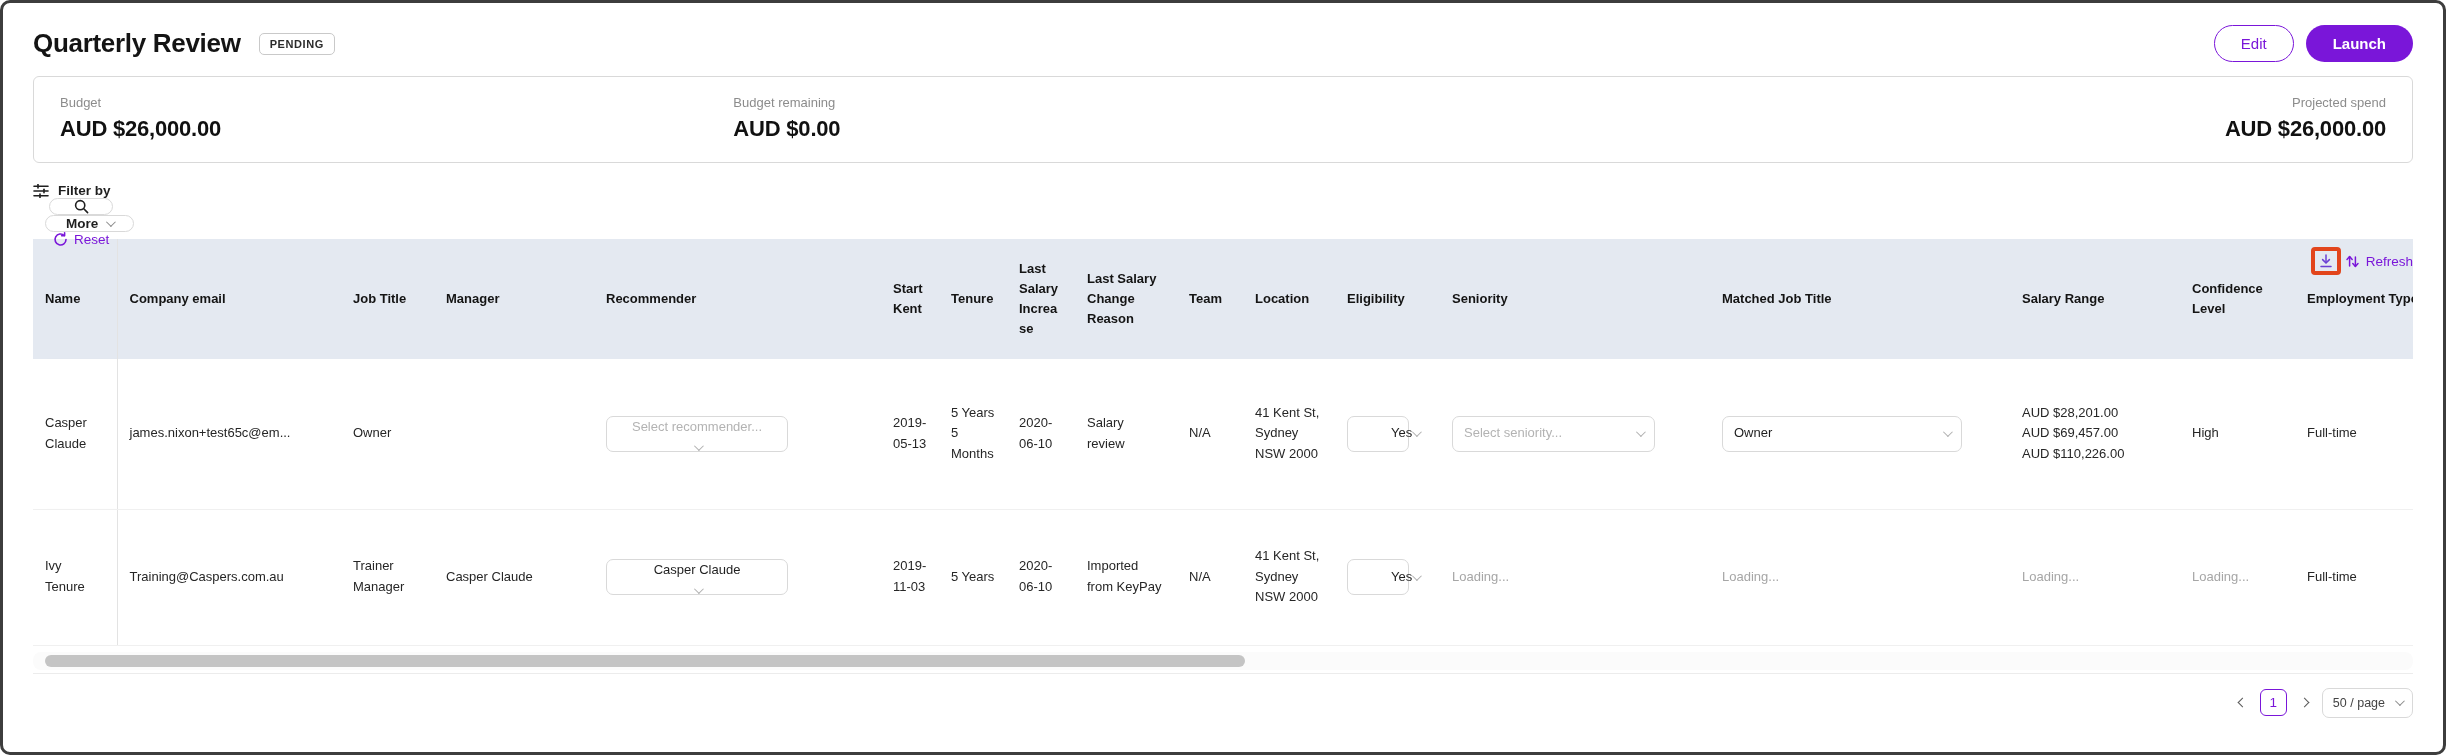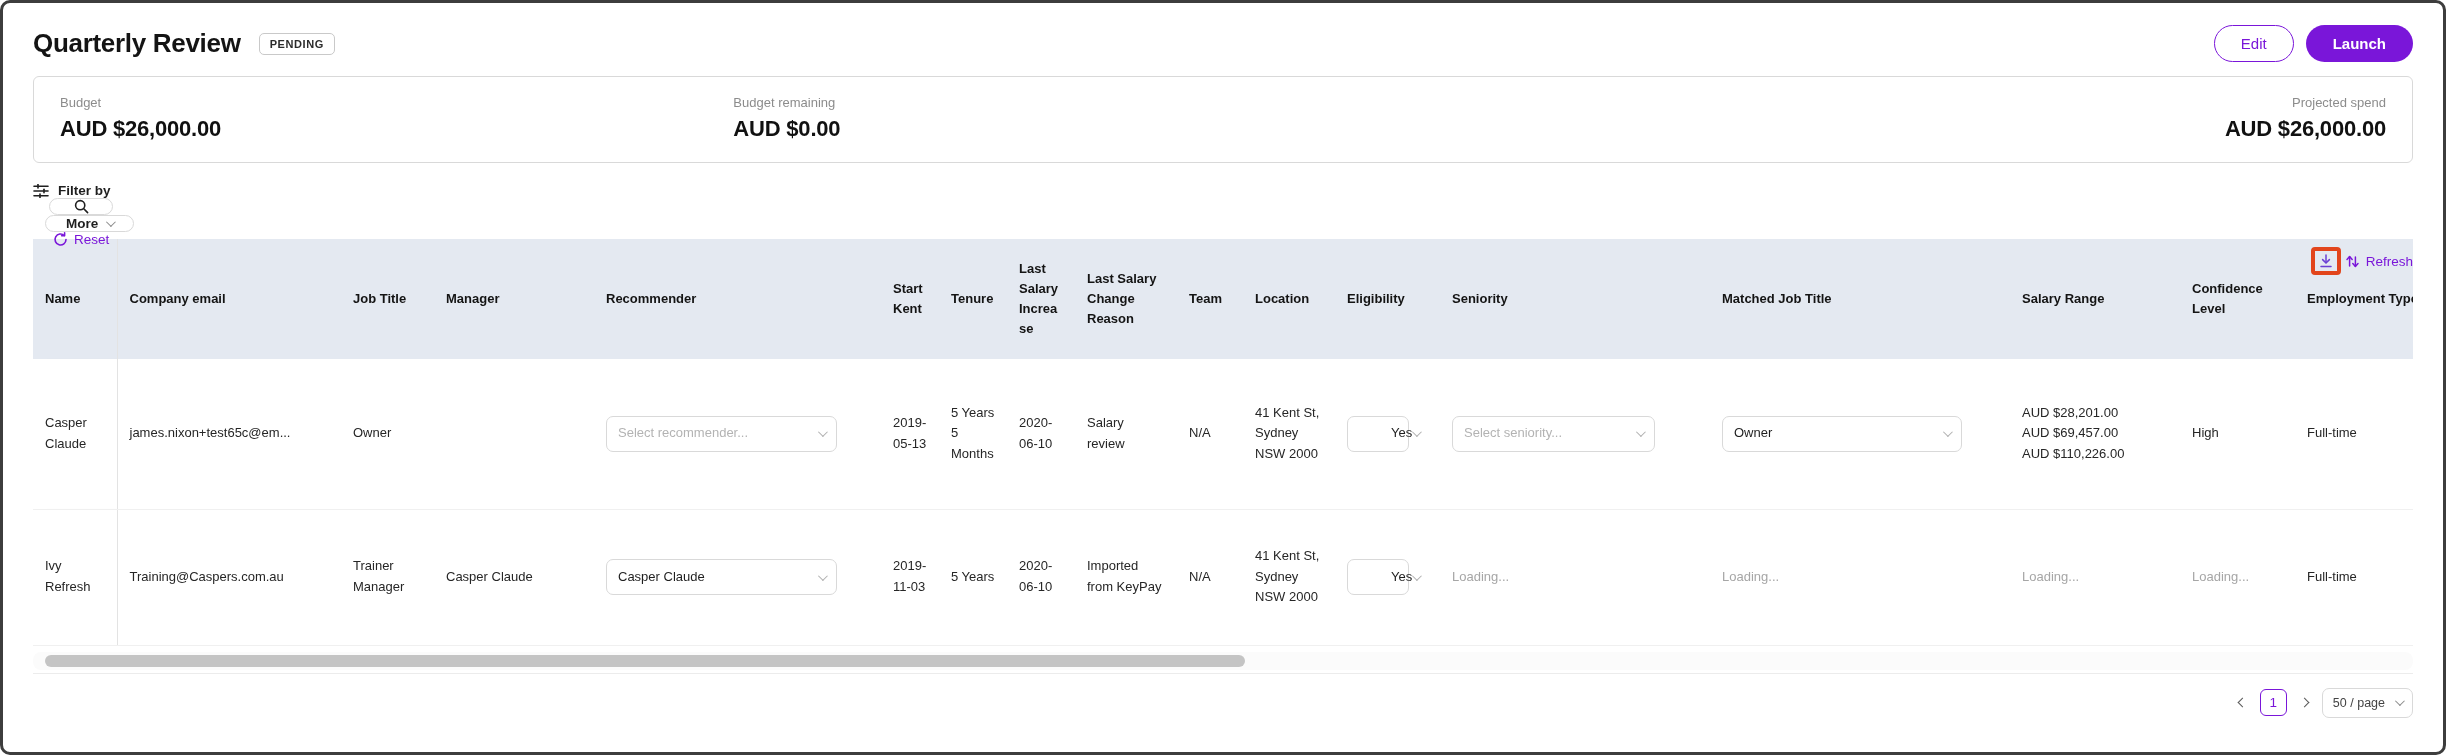--- a/index.html
+++ b/index.html
@@ -57,21 +57,21 @@
   tr.row-2 td { height:136px; }
   .col-pinned { border-right:1px solid #e3e3e3; box-shadow:7px 0 7px -5px rgba(20,20,20,0.08); }
   .muted { color:#a6a6a6; }
 
   
   .sel { display:flex; align-items:center; justify-content:space-between; background:#fff;
     border:1px solid #d9d9d9; border-radius:7px; height:36px; padding:0 11px; cursor:pointer; }
   .sel .ph { color:#b3b3b3; }
   .sel .val { color:#1f1f1f; }
   .sel .chev { border-color:#b0b0b0; }
-  .sel-recommender { width:231px; }
+  .sel-recommender { width:182px;flex-direction:column; }
   .sel-eligibility { width:62px;padding-left:43px; }
   .sel-seniority { width:203px; }
   .sel-matched { width:240px; }
 
   
   .hscroll { margin-top:6px; height:18px; display:flex; align-items:center; background:#fbfbfb; border-radius:8px; }
   .hscroll-thumb { margin-left:12px; width:1200px; height:12px; border-radius:6px; background:#c4c4c4; cursor:grab; }
   .footer-divider { margin-top:3px; border-top:1px solid #ececec; }
   .pagination { margin-top:14px; display:flex; align-items:center; justify-content:flex-end; gap:10px; }
   .page-nav { background:none; border:none; cursor:pointer; display:inline-flex; padding:4px; }
@@ -258,21 +258,21 @@
           </td>
           <td>
             <div>AUD $28,201.00</div>
             <div>AUD $69,457.00</div>
             <div>AUD $110,226.00</div>
           </td>
           <td>High</td>
           <td>Full-time</td>
         </tr>
         <tr class="row-2">
-          <td class="col-pinned">Ivy Refresh</td>
+          <td class="col-pinned">Ivy Tenure</td>
           <td>Training@Caspers.com.au</td>
           <td>Trainer Manager</td>
           <td>Casper Claude</td>
           <td>
             <div class="sel sel-recommender">
               <span class="val">Casper Claude</span>
               <span class="chev"></span>
             </div>
           </td>
           <td>2019-11-03</td>

